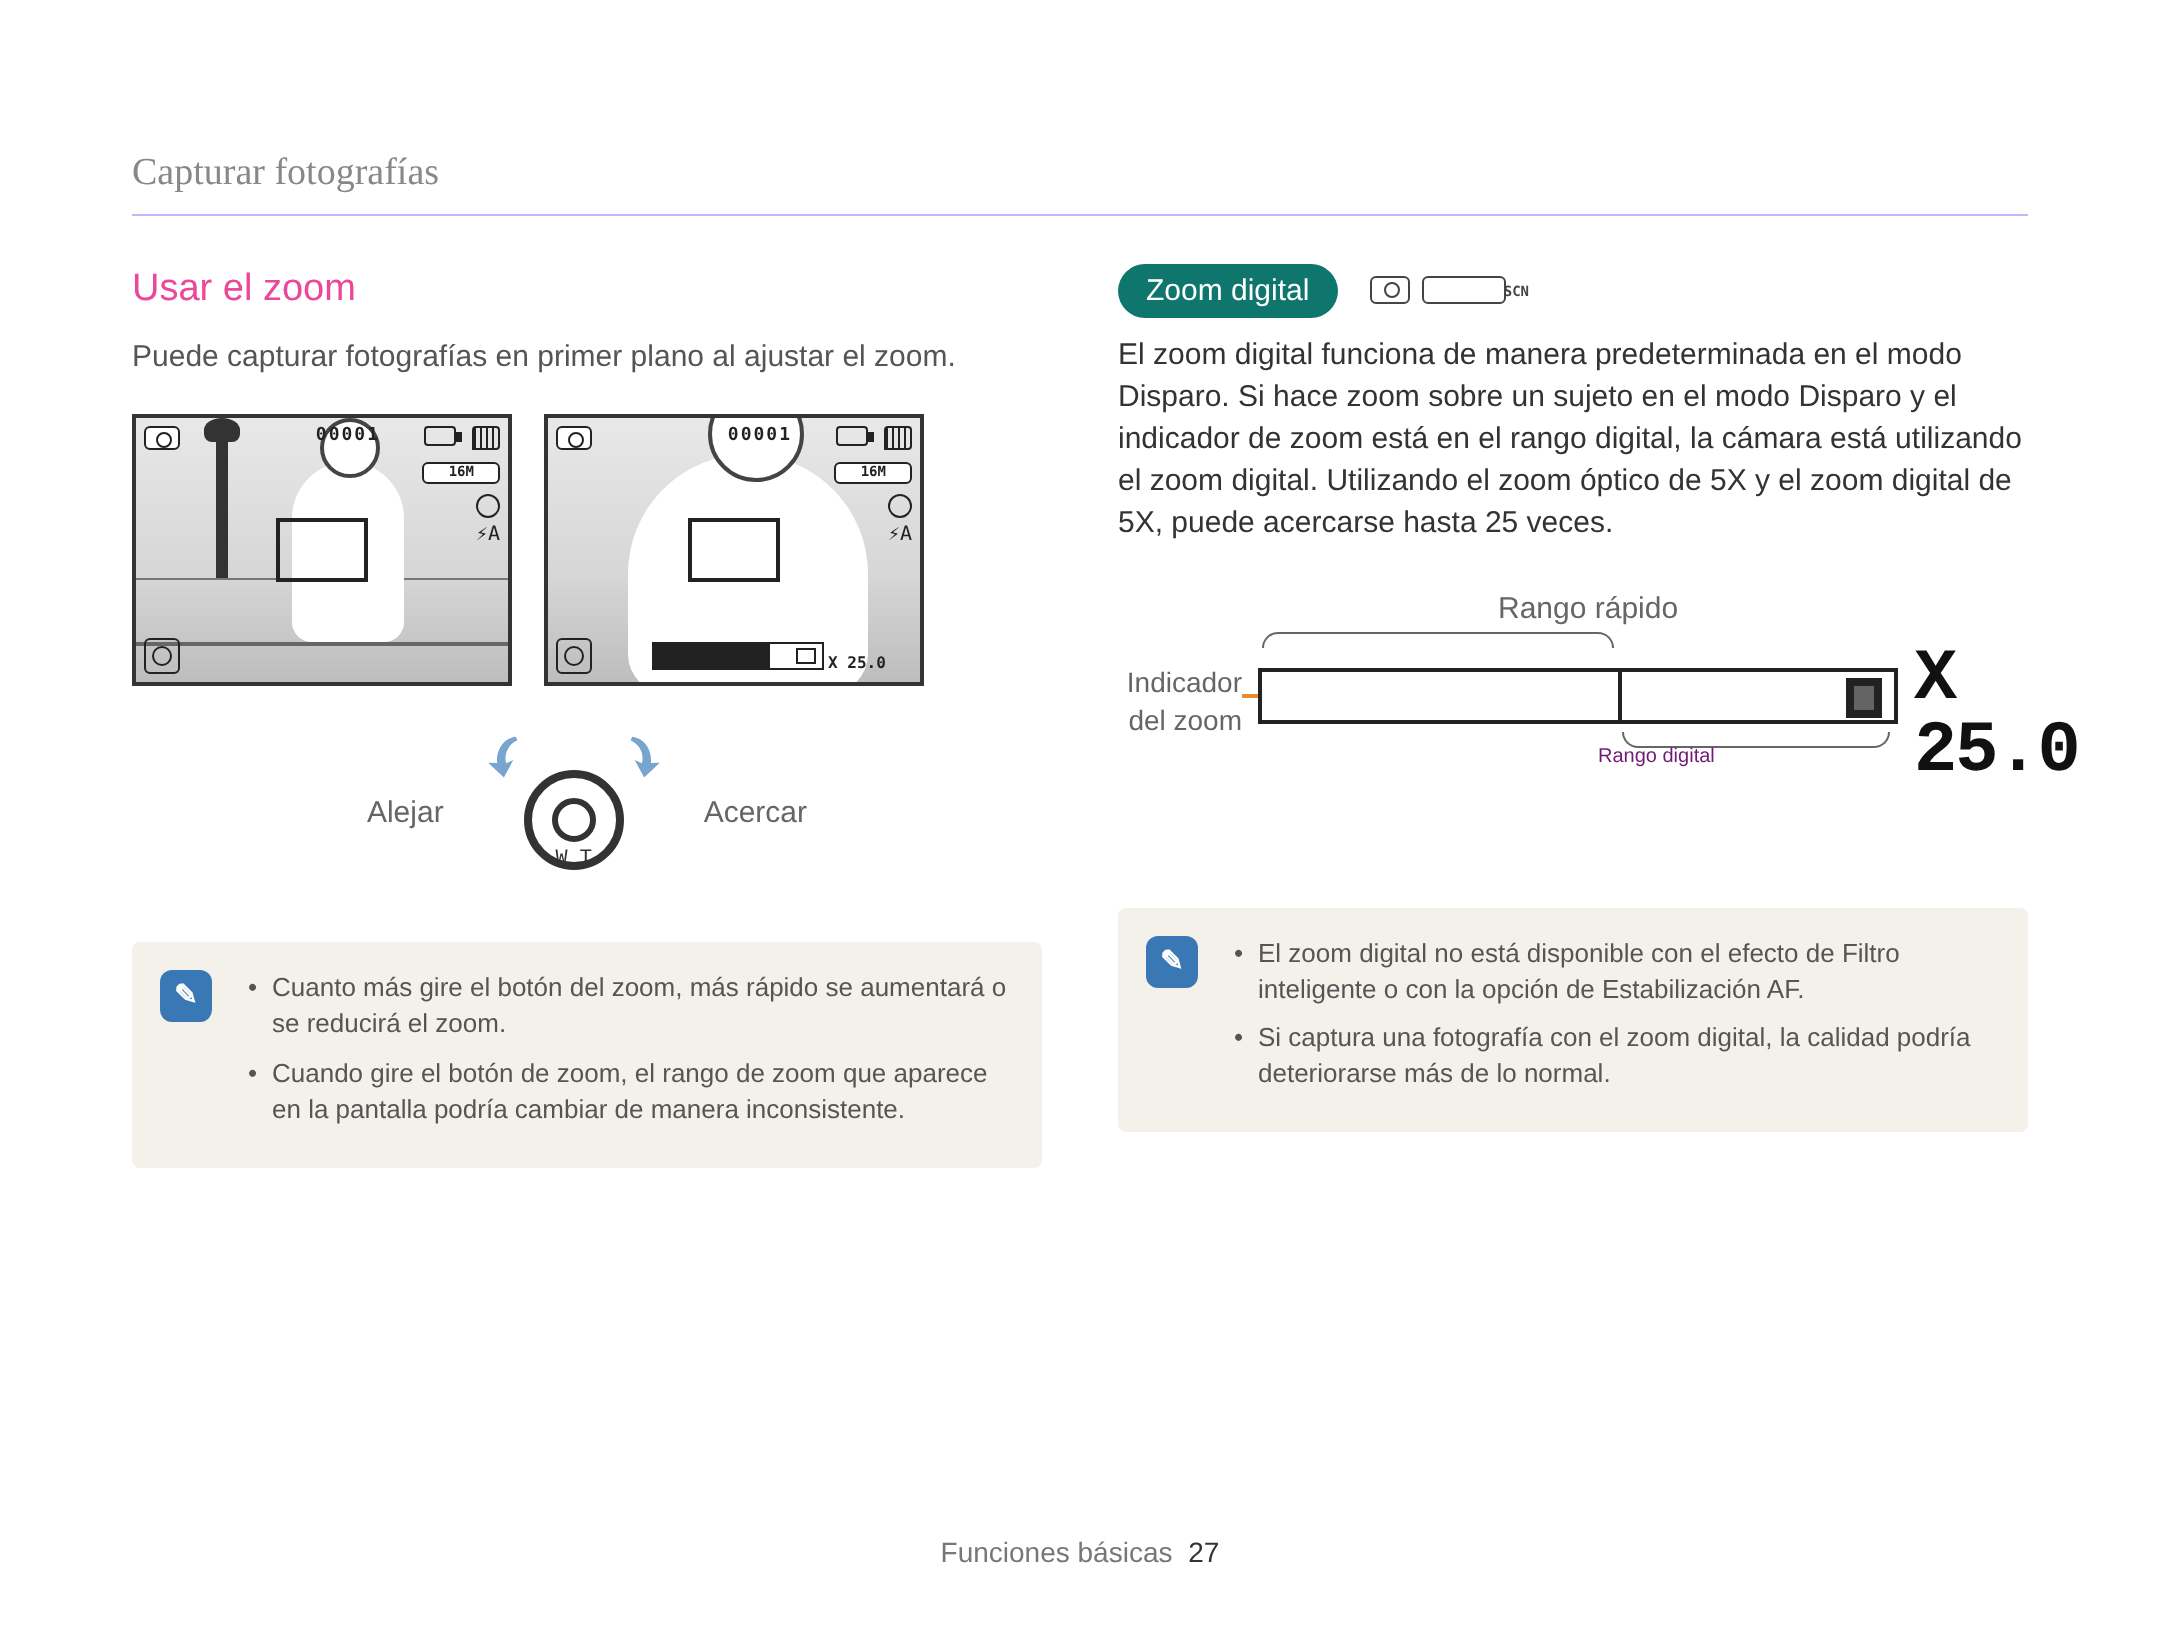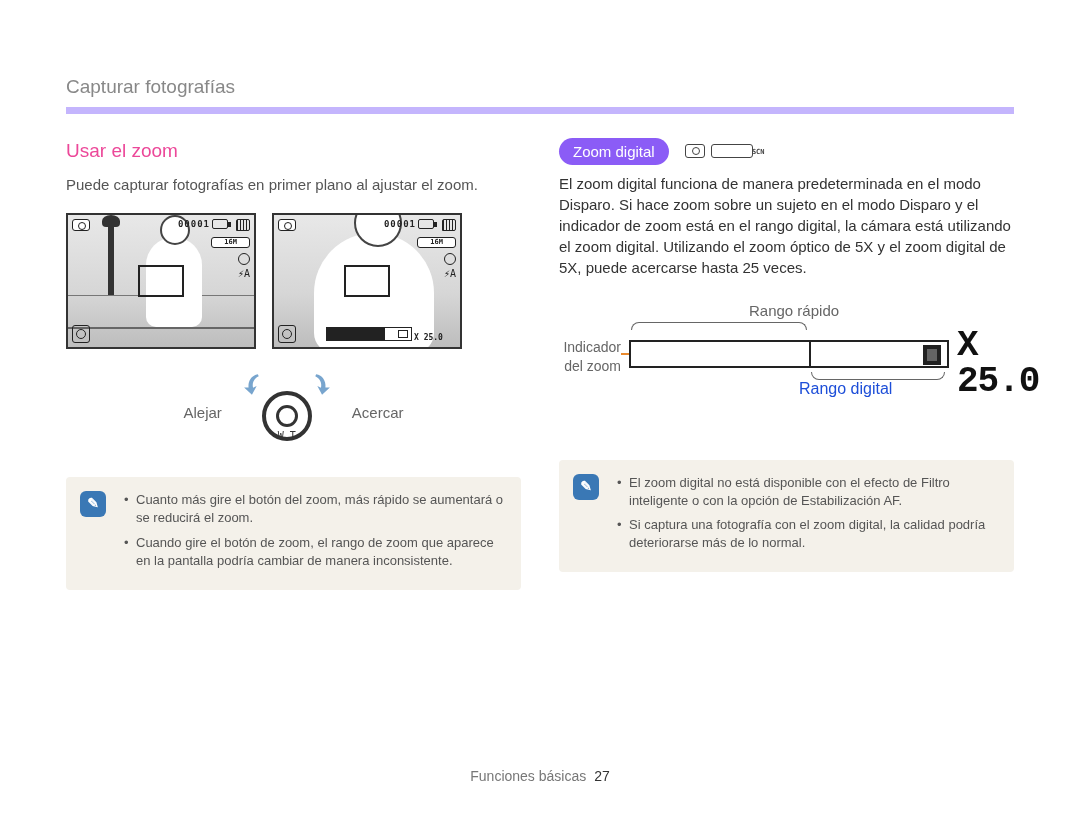--- a/index.html
+++ b/index.html
@@ -13,23 +13,24 @@
     font-size: 15px;
     line-height: 1.4;
   }
   .page {
     padding: 74px 66px 40px 66px;
   }
   .breadcrumb {
     color: #888;
     font-size: 19px;
     font-weight: 300;
-    border-bottom: 7px solid #c4b5fd;
+    border-bottom: 1px solid #c4b5fd;
     padding-bottom: 6px;
     margin-bottom: 24px;
+    font-family: Liberation Serif, serif;
   }
   .columns {
     display: flex;
     gap: 38px;
   }
   .col {
     flex: 1;
     min-width: 0;
   }
   .h-title {
@@ -80,21 +81,21 @@
   }
   .screen .overlay {
     position:absolute; inset:0; pointer-events:none;
   }
   .screen .cam-ico{
     position:absolute; top:4px; left:4px; width:18px; height:12px; border:1.5px solid #222; border-radius:3px; background:#fff;
     font-size:0;
   }
   .screen .cam-ico::after{ content:""; position:absolute; top:2px; left:5px; width:6px; height:6px; border:1.5px solid #222; border-radius:50%;}
   .screen .counter{
-    position:absolute; top:5px; right:44px; font: bold 9px/1 monospace; color:#222; letter-spacing:1px;text-align:center;
+    position:absolute; top:5px; right:64px; font: bold 9px/1 monospace; color:#222; letter-spacing:1px;text-align:center;
   }
   .screen .batt{
     position:absolute; top:4px; right:26px; width:16px; height:10px; border:1.5px solid #222; border-radius:2px;
   }
   .screen .batt::after{ content:""; position:absolute; right:-4px; top:2px; width:3px; height:5px; background:#222;}
   .screen .card{
     position:absolute; top:4px; right:4px; width:14px; height:12px; border:1.5px solid #222; border-radius:2px 2px 2px 0;
     background: repeating-linear-gradient(90deg,#222 0 1px, transparent 1px 3px);
   }
   .screen .size-bdg{ position:absolute; top:22px; right:4px; font: bold 7px/1 monospace; color:#222; border:1px solid #222; border-radius:3px; padding:1px 12px; background:#fff;}
@@ -162,21 +163,21 @@
     position:absolute; left:14px; top:14px; width:26px; height:26px; border-radius:6px; background:#3a78b5; color:#fff;
     display:flex; align-items:center; justify-content:center; font-weight:bold; font-size:14px;
   }
   .note-box ul{ list-style:none; padding:0;}
   .note-box li{ position:relative; padding-left:12px; margin-bottom:6px;}
   .note-box li::before{ content:"•"; position:absolute; left:0; color:#555;}
 
   
   .pill{
     display:inline-block;
-    background:#8b5cf6;
+    background:#0f766e;
     color:#fff;
     border-radius:14px;
     padding:3px 14px;
     font-size:15px;
     font-weight:500;
     vertical-align:middle;
   }
   .mode-icons{
     display:inline-flex; gap:6px; margin-left:12px; vertical-align:middle;
   }
@@ -213,21 +214,21 @@
   .range-x{
     position:absolute; top:28px; left:398px; font: 900 36px/1 "Courier New", monospace; color:#111; letter-spacing:-1px;
   }
   .indicator-label{
     position:absolute; top:38px; left:-8px; text-align:right; width:70px; color:#666; font-size:14px;
   }
   .indicator-line{
     position:absolute; top:53px; left:62px; width:12px; height:2px; background:#e98a2e;
   }
   .range-label-bottom{
-    position:absolute; top:78px; left:240px; color:#1d4ed8; font-size:16px;
+    position:absolute; top:78px; left:240px; color:#701a75; font-size:10px;
   }
   .brace{
     position:absolute; border:1.5px solid #666; border-bottom:none;
     height:8px;
   }
   .brace.top{ top:22px; left:72px; width:176px; border-radius:8px 8px 0 0;}
   .brace.bottom{ top:72px; left:252px; width:134px; border-top:none; border-bottom:1.5px solid #666; border-radius:0 0 8px 8px;}
 
   .footer{
     position:absolute;

